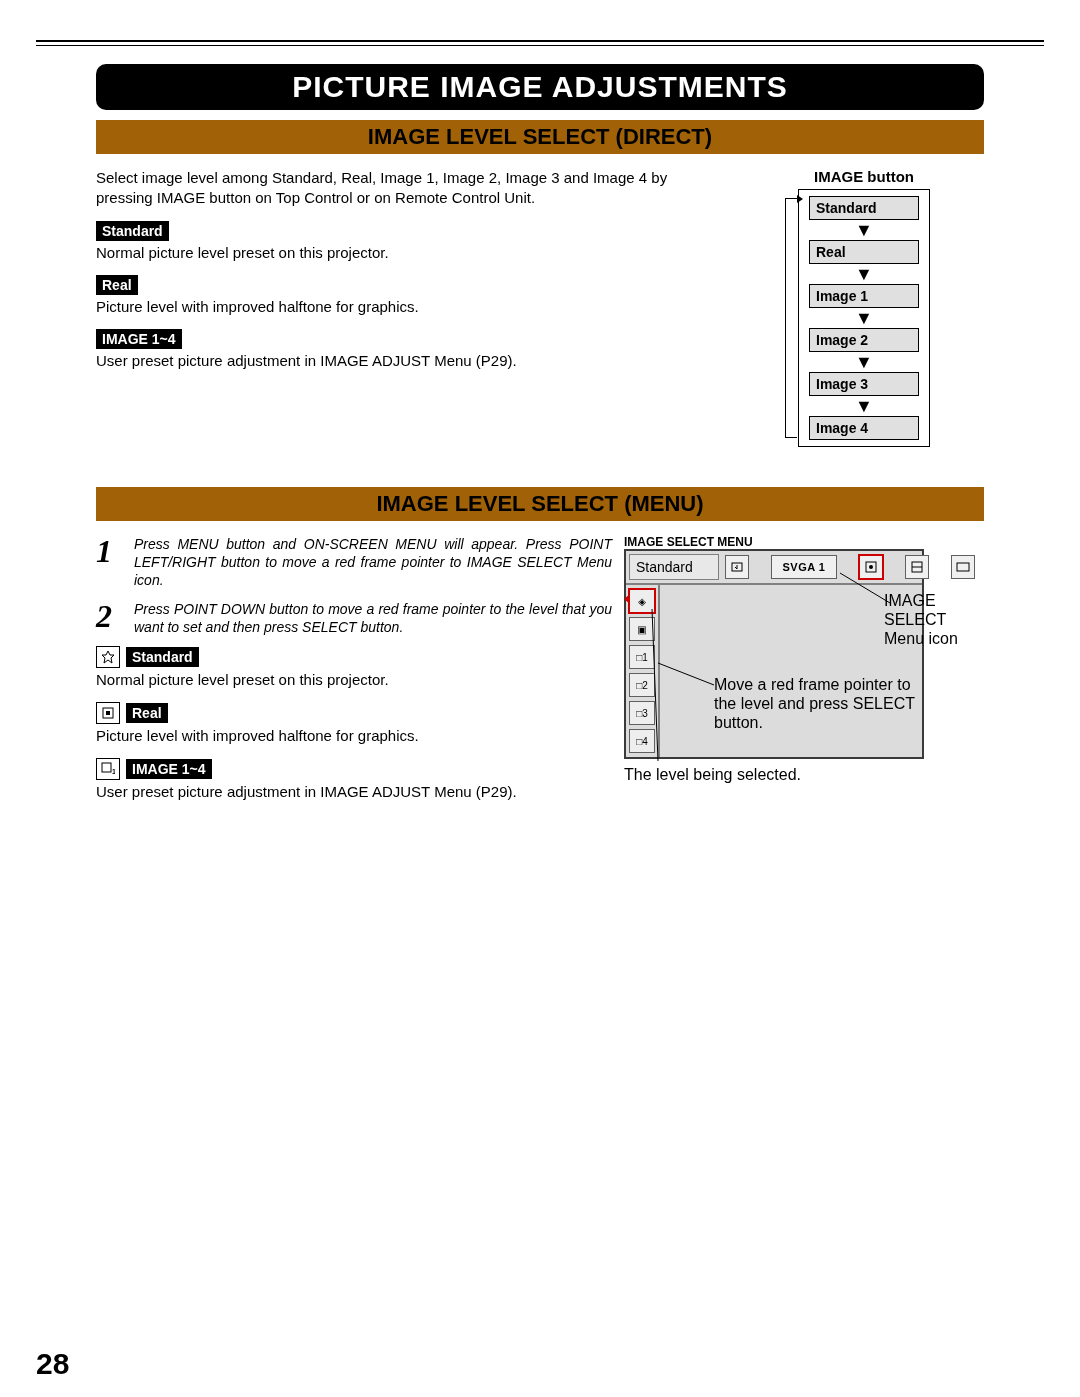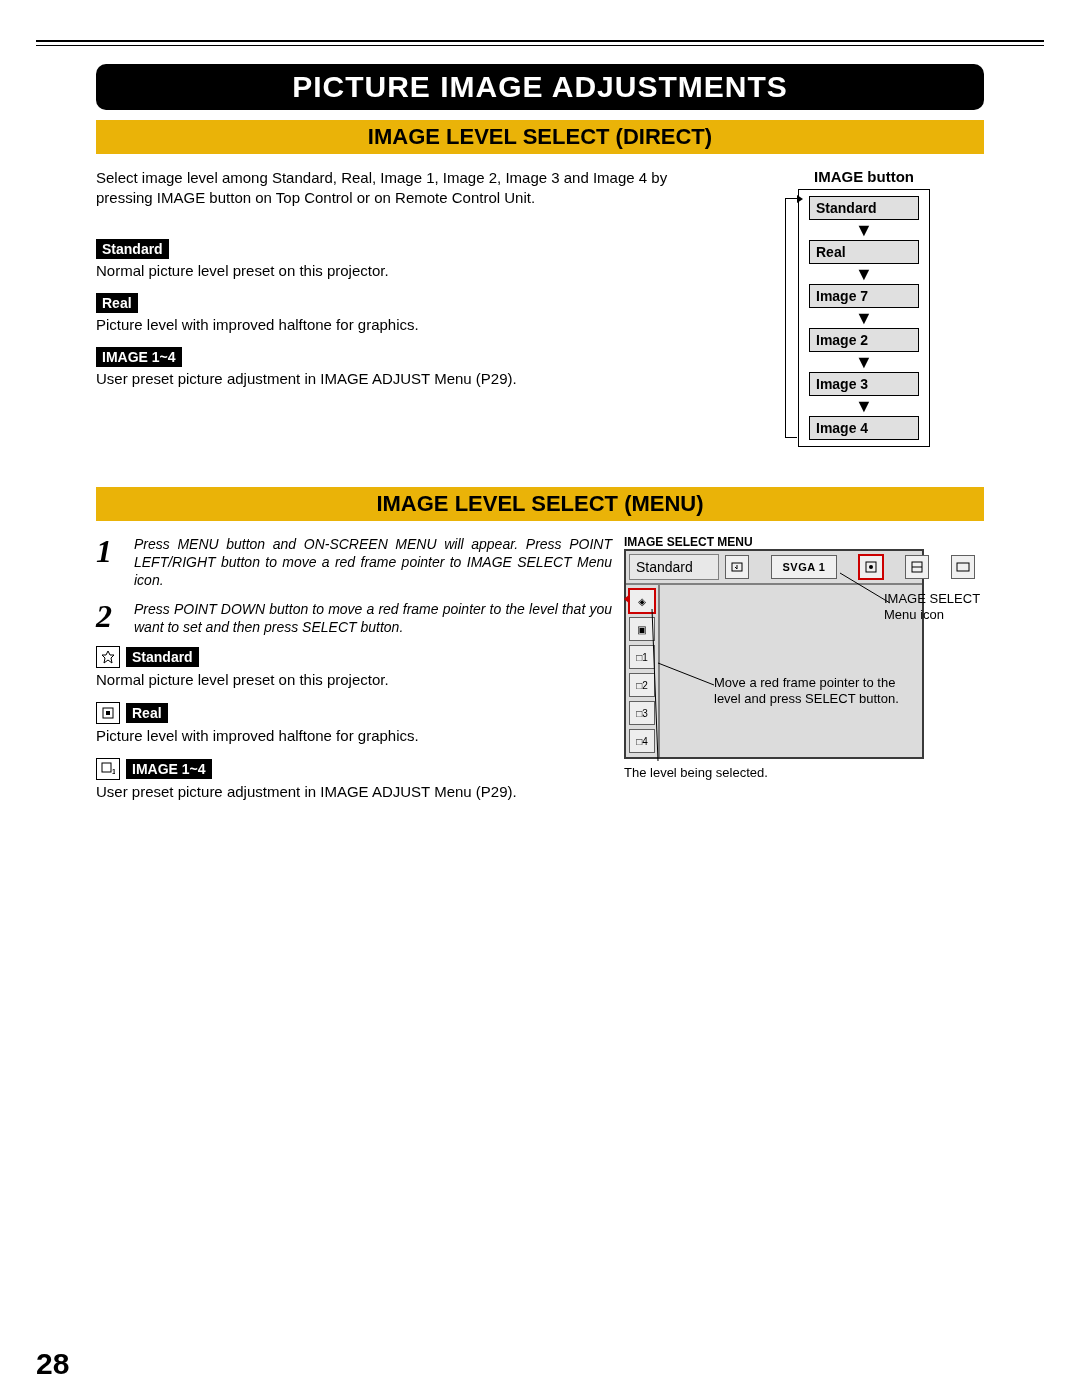--- a/index.html
+++ b/index.html
@@ -34,35 +34,35 @@
     color: #fff;
     font-weight: bold;
     font-size: 30px;
     letter-spacing: 1px;
     text-align: center;
     padding: 6px 8px;
     margin: 0 60px 10px 60px;
     border-radius: 10px;
   }
   .sub-bar {
-    background: #eab308;
+    background: #a16207;
     font-weight: bold;
     font-size: 22px;
     text-align: center;
     padding: 4px 8px;
     margin: 10px 60px 14px 60px;
   }
   .cols {
     display: flex;
     gap: 12px;
     padding: 0 60px;
   }
   .left-col { flex: 1 1 55%; font-size: 15px; }
   .right-col { flex: 0 0 300px; font-size: 14px; }
-  .para { margin-bottom: 32px; line-height: 1.3; }
+  .para { margin-bottom: 14px; line-height: 1.3; }
   .black-label {
     display: inline-block;
     background: #000;
     color: #fff;
     font-weight: bold;
     font-size: 14px;
     padding: 2px 6px;
     margin-bottom: 3px;
   }
   .desc { font-size: 15px; margin-bottom: 14px; }
@@ -167,21 +167,21 @@
     position: relative;
   }
   .osd-left-icons .ic.sel { outline: 2px solid #c00; outline-offset: -1px; }
   .osd-left-icons .ic.cur::after {
     content: ""; position: absolute; left: -6px; top: 4px;
     border-right: 6px solid #c00; border-top: 5px solid transparent; border-bottom: 5px solid transparent;
   }
   .osd-body { display: flex; }
   .svgglyph { width: 14px; height: 14px; }
   .annot { position: absolute; font-size: 13px; line-height: 1.2; }
-  .annot.small { font-size: 13px; }
+  .annot.small { font-size: 16px; }
   .page-num {
     position: absolute;
     bottom: -24px;
     left: 0;
     font-size: 30px;
     font-weight: bold;
   }
 </style>
 </head>
 <body>
@@ -209,21 +209,21 @@
     </div>
 
     <div class="right-col" style="padding-left:60px;">
       <div class="flow-title">IMAGE button</div>
       <div class="flow">
         <div class="flow-loop"></div>
         <div class="flow-item">Standard</div>
         <div class="flow-arrow">▼</div>
         <div class="flow-item">Real</div>
         <div class="flow-arrow">▼</div>
-        <div class="flow-item">Image 7</div>
+        <div class="flow-item">Image 1</div>
         <div class="flow-arrow">▼</div>
         <div class="flow-item">Image 2</div>
         <div class="flow-arrow">▼</div>
         <div class="flow-item">Image 3</div>
         <div class="flow-arrow">▼</div>
         <div class="flow-item">Image 4</div>
       </div>
     </div>
   </div>
 

